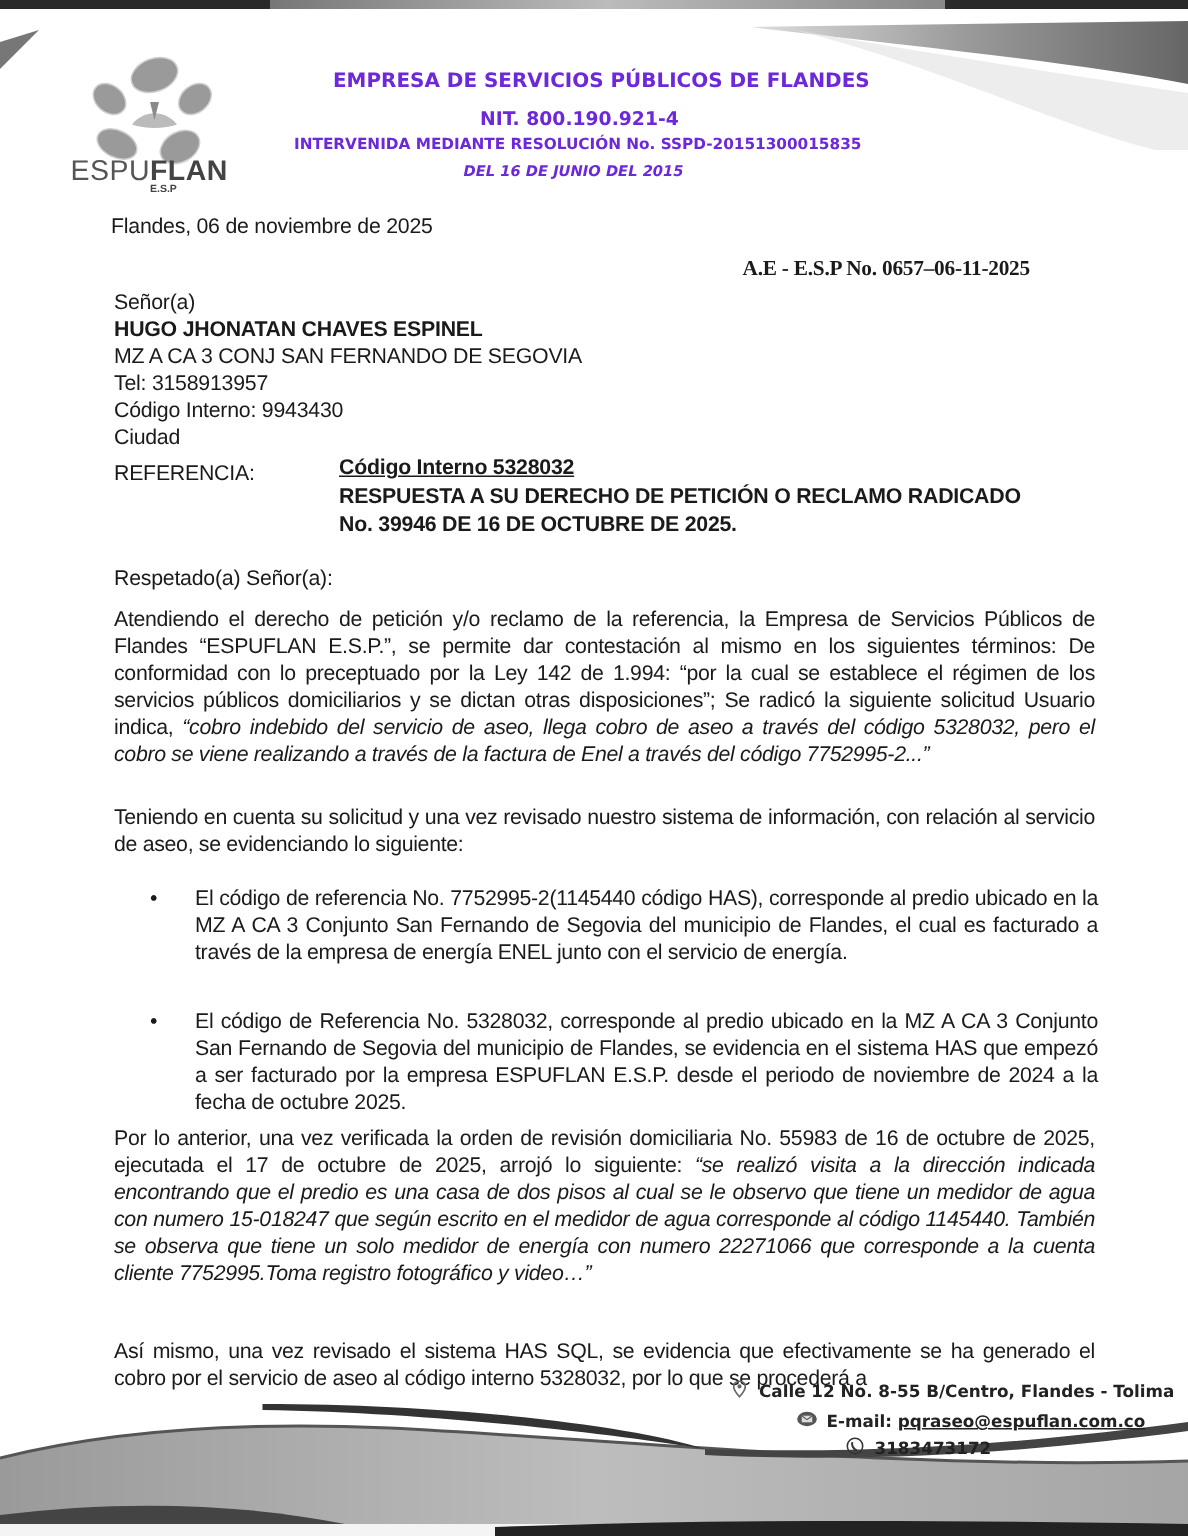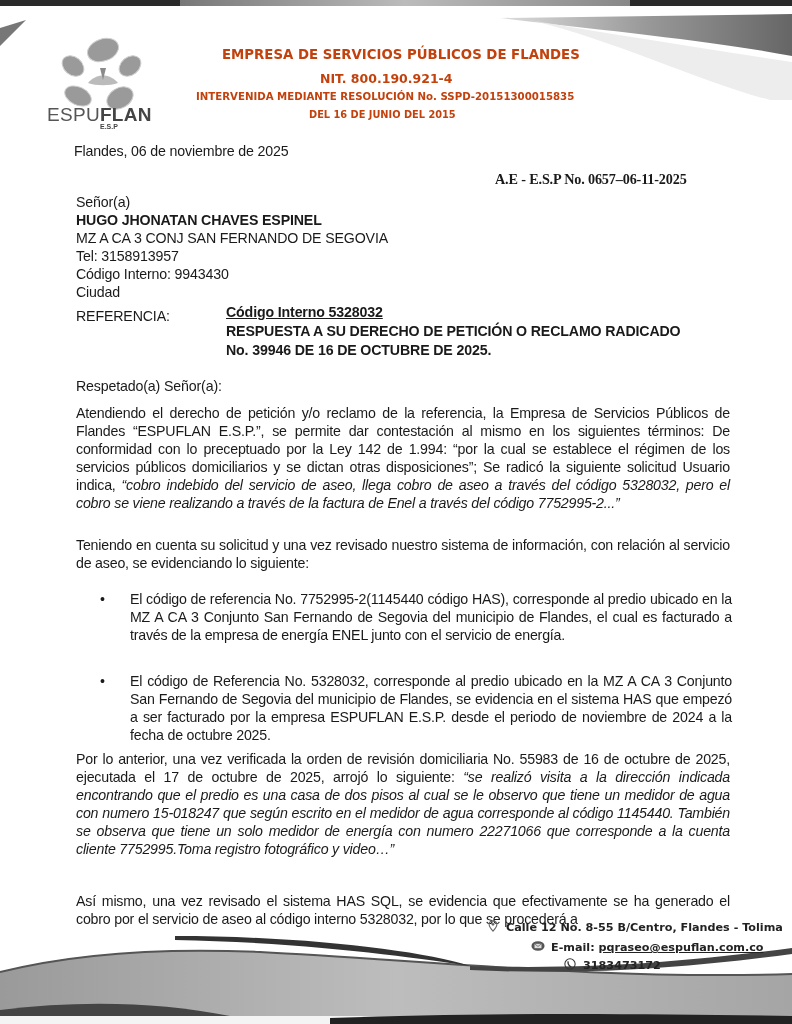--- a/index.html
+++ b/index.html
@@ -9,25 +9,25 @@
     font-family: "Liberation Sans", sans-serif;
   }
   .topbar { position: absolute; left: 0; top: 0; width: 792px; height: 6px; background: #2a2a2a; }
   .topbar-light { position: absolute; left: 180px; top: 0; width: 450px; height: 6px; background: linear-gradient(90deg,#777,#bbb,#888); }
   .corner-left { position: absolute; left: 0; top: 20px; width: 40px; height: 30px; }
   .swoosh-top { position: absolute; left: 500px; top: 12px; width: 292px; height: 90px; }
   .logo { position: absolute; left: 48px; top: 28px; width: 110px; height: 108px; }
   .logo-text { position: absolute; left: 47px; top: 104px; font-size: 19px; letter-spacing: 0.3px; color: #555; }
   .logo-text b { color: #444; font-weight: 700; }
   .logo-sub { position: absolute; left: 100px; top: 123px; font-size: 7px; font-weight: 700; color: #444; }
-  .hdr { position: absolute; font-family: "DejaVu Sans", sans-serif; font-weight: 700; color: #c2410c; white-space: nowrap; }
+  .hdr { position: absolute; font-family: "DejaVu Sans", sans-serif; font-weight: 700; color: #6d28d9; white-space: nowrap; }
   .hdr1 { left: 222px; top: 47px; font-size: 13.3px; }
   .hdr2 { left: 320px; top: 71px; font-size: 12.5px; }
   .hdr3 { left: 196px; top: 91px; font-size: 10.2px; text-align: right; }
-  .hdr4 { left: 309px; top: 109px; font-size: 9.8px; }
+  .hdr4 { left: 309px; top: 109px; font-size: 9.8px; font-style: italic; }
 
   .txt { position: absolute; font-size: 14.2px; line-height: 18px; white-space: nowrap; letter-spacing: -0.15px; }
   .date { left: 74px; top: 142px; }
   .aenum { left: 495px; top: 170px; font-weight: 700; font-family: Liberation Serif, serif; }
   .recipient { left: 76px; top: 193px; }
   .recipient div { height: 18px; }
   .recipient .name { font-weight: 700; }
   .ref-label { left: 76px; top: 307px; font-weight: 400; }
   .ref-block { left: 226px; top: 303px; font-weight: 700; }
   .ref-block div { height: 19px; }

